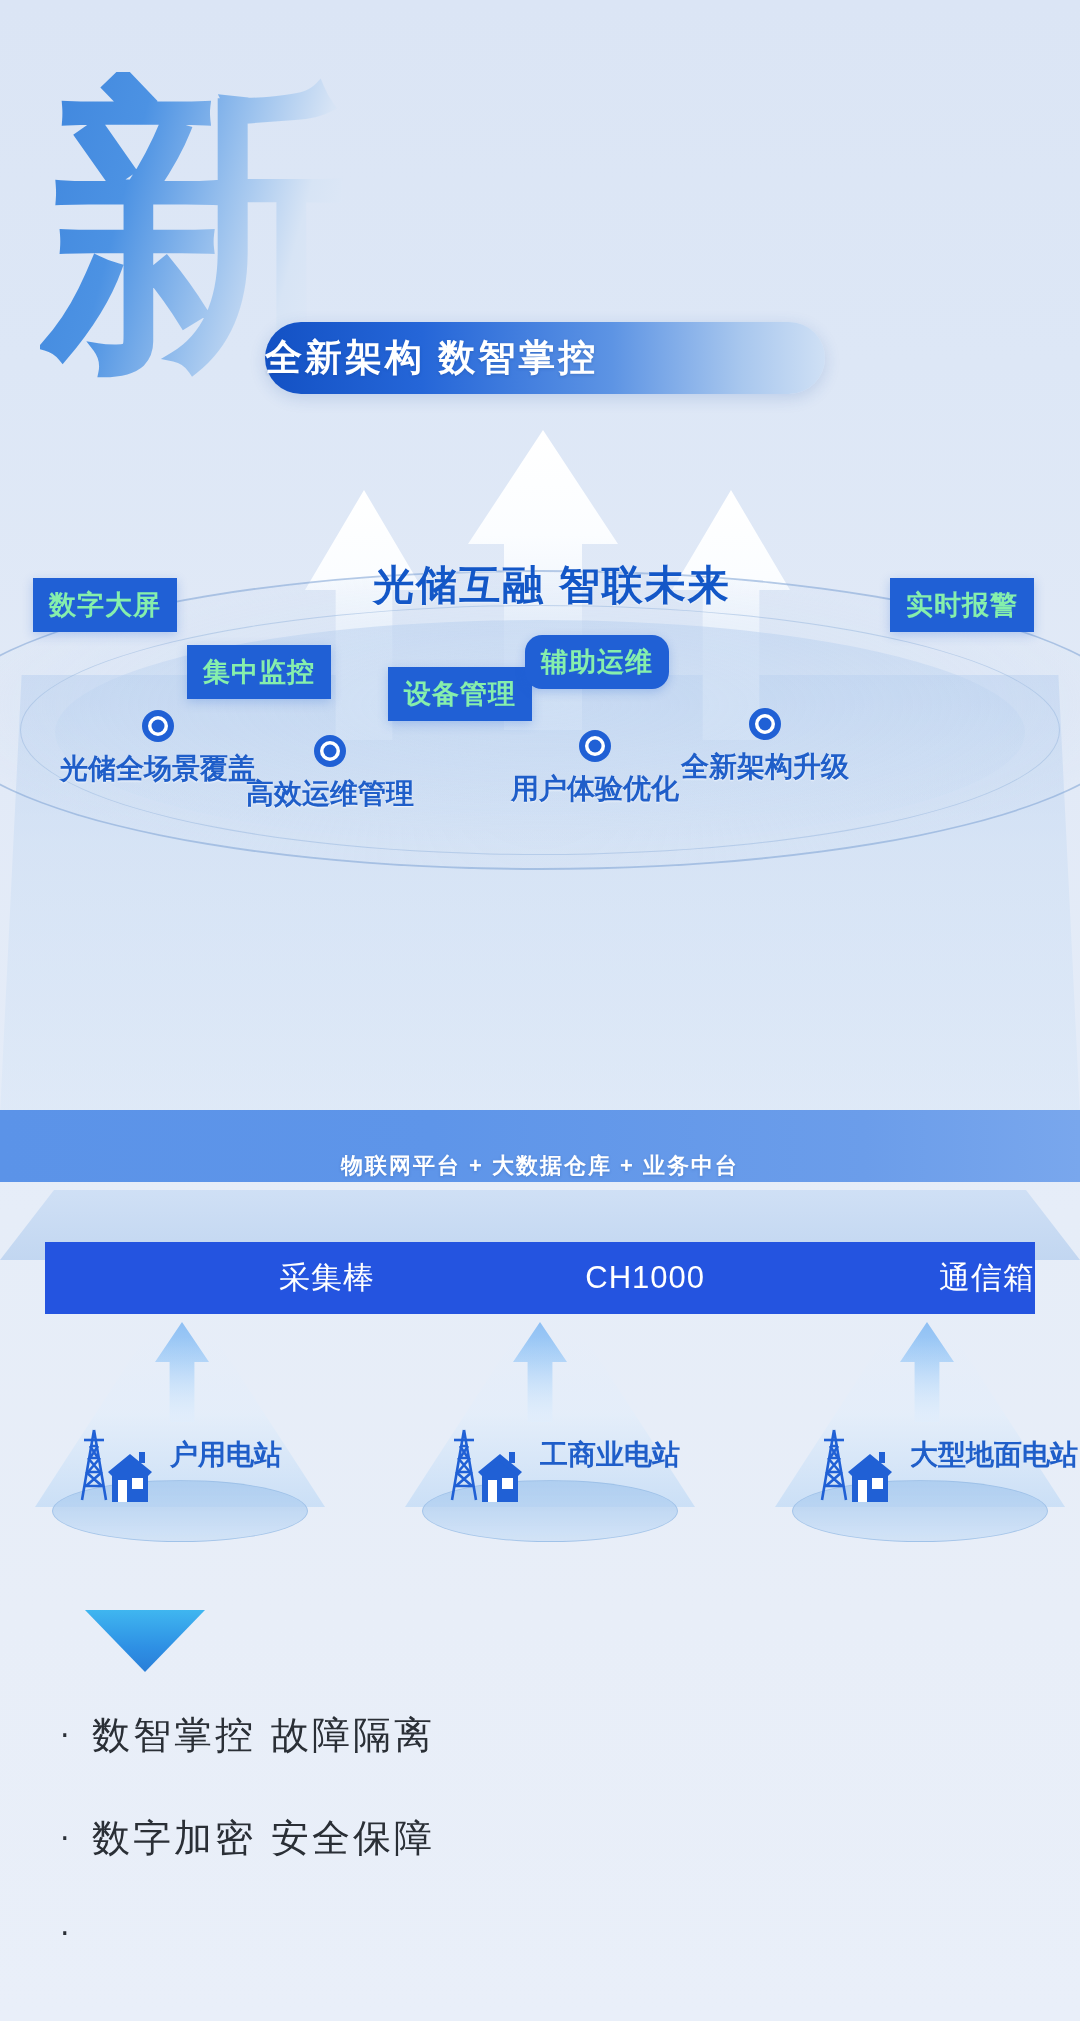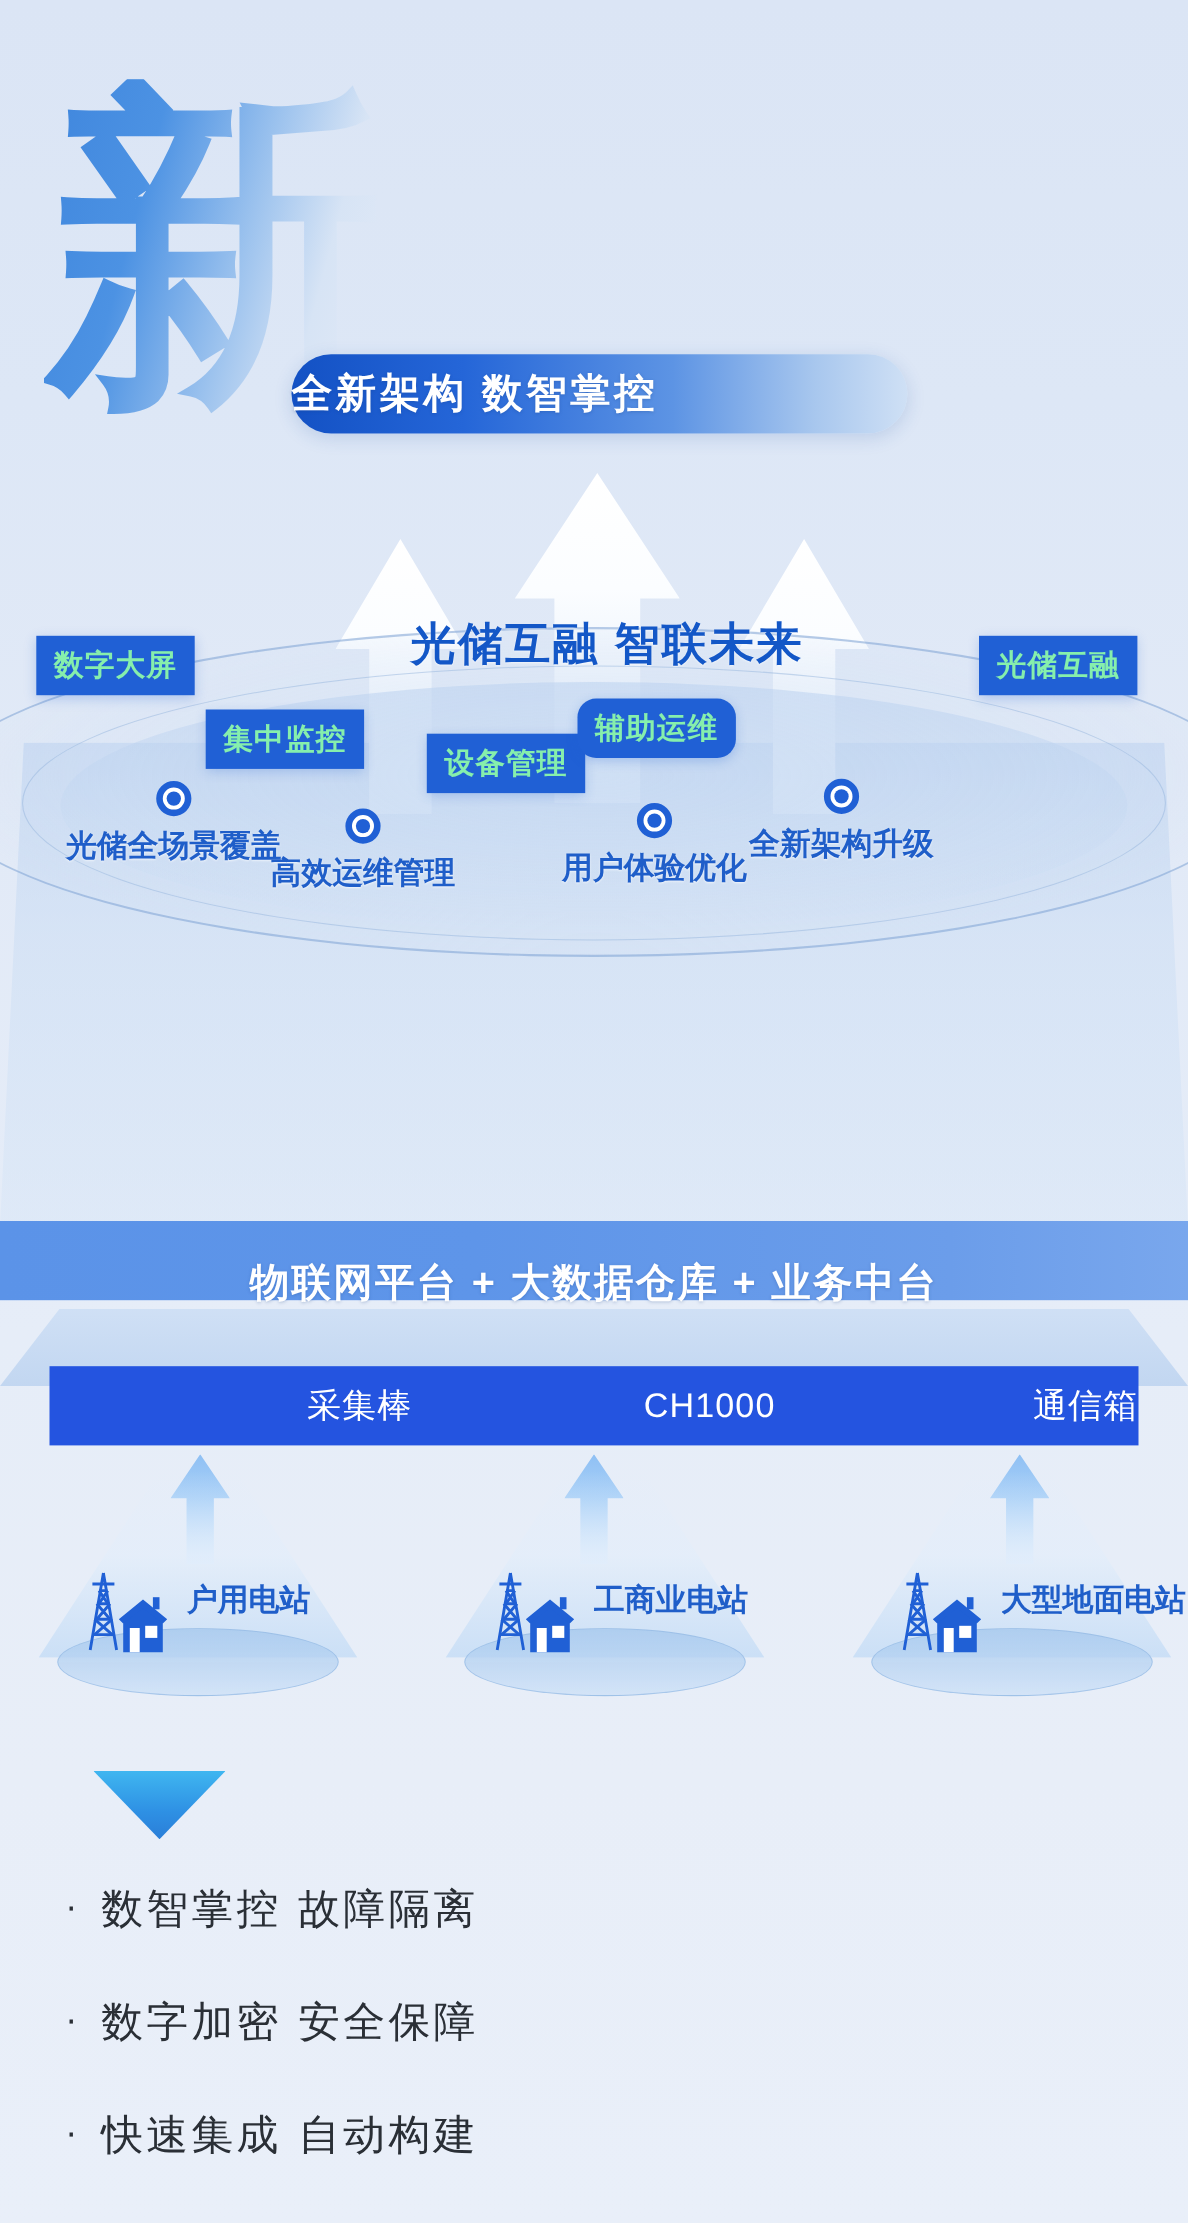--- a/index.html
+++ b/index.html
@@ -124,21 +124,21 @@
   #feat-2{ left:470px; top:300px; width:250px; }
   #feat-3{ left:640px; top:278px; width:250px; }
 
   
   #platform-bar{
     position:absolute; left:0; top:1110px; width:1080px; height:72px;
     background:linear-gradient(90deg,#5b93e8 0%,#5e95e9 40%,#6b9dea 80%,#79a7ed 100%);
     display:flex; align-items:center; justify-content:center;
   }
   #platform-bar span{
-    color:#ffffff; font-size:36px; font-weight:700; letter-spacing:2px; white-space:nowrap;
+    color:#ffffff; font-size:22px; font-weight:700; letter-spacing:2px; white-space:nowrap;
     text-shadow:0 1px 3px rgba(20,60,130,.25);
     margin-top:40px;
   }
 
   
   #device-zone{ position:absolute; left:0; top:1182px; width:1080px; height:420px; }
 
   .device-trap{
     position:absolute; left:0; top:8px; width:1080px; height:70px;
     background:linear-gradient(180deg,rgba(206,223,245,.95) 0%,rgba(190,212,240,.9) 100%);
@@ -220,21 +220,21 @@
   <div class="arrow center"></div>
   <div class="arrow right"></div>
 
   <div class="dome-band"></div>
   <div class="dome-ellipse-outer"></div>
   <div class="dome-ellipse-inner"></div>
 
   <div class="dome-headline">光储互融  智联未来</div>
 
   <div class="tag" id="tag-bigscreen">数字大屏</div>
-  <div class="tag" id="tag-alarm">光储互融</div>
+  <div class="tag" id="tag-alarm">实时报警</div>
   <div class="tag" id="tag-monitor">集中监控</div>
   <div class="tag" id="tag-device">设备管理</div>
   <div class="tag" id="tag-om">辅助运维</div>
 
   <div class="feature" id="feat-0">
     <span class="dot"></span>
     <span class="lbl">光储全场景覆盖</span>
   </div>
   <div class="feature" id="feat-1">
     <span class="dot"></span>
@@ -340,16 +340,15 @@
     <div class="bullet">
       <span class="mark">·</span>
       <span>数智掌控 故障隔离</span>
     </div>
     <div class="bullet">
       <span class="mark">·</span>
       <span>数字加密 安全保障</span>
     </div>
     <div class="bullet">
       <span class="mark">·</span>
-      <span>快速集成 自动构建</span>
     </div>
   </div>
 </section>
 
 </body></html>

